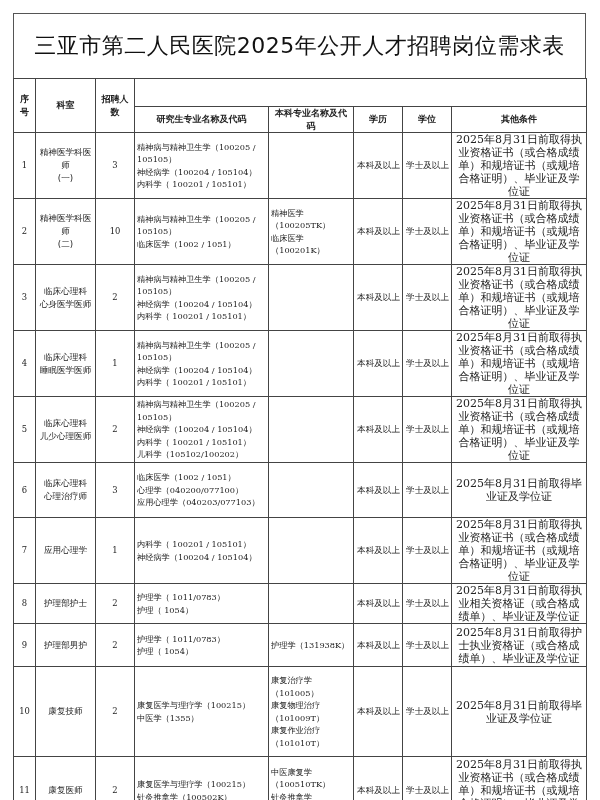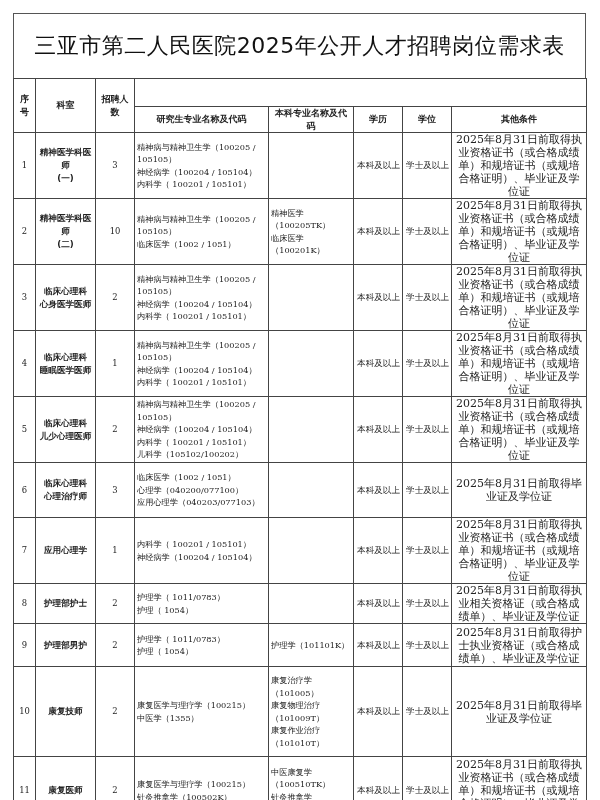--- a/index.html
+++ b/index.html
@@ -10,21 +10,21 @@
                  display: flex; align-items: center; justify-content: center; }
     .title { font-family: "DejaVu Sans", "Liberation Sans", sans-serif; font-weight: normal;
              font-size: 22px; letter-spacing: 0.5px; color: #111; }
     table { border-collapse: collapse; width: 573px; table-layout: fixed; }
     td, th { border: 1px solid #444; padding: 0 2px; font-size: 8.4px; line-height: 12.5px;
              vertical-align: middle; font-weight: normal; overflow: hidden; }
     th { font-family: "DejaVu Sans", "Liberation Sans", sans-serif; font-weight: bold;
          font-size: 9px; text-align: center; color: #222; }
     th.left { text-align: center; margin-top: 44px; }
     .c { text-align: center; }
-    .dept { font-family: "DejaVu Sans", "Liberation Sans", sans-serif; font-size: 8.6px; line-height: 13px; font-weight: bold; }
+    .dept { font-family: "DejaVu Sans", "Liberation Sans", sans-serif; font-size: 8.6px; line-height: 13px; }
     .grad, .ug { text-align: left; font-size: 8.2px; line-height: 12.5px; margin-top: 32px; }
     .edu { font-family: "DejaVu Sans", "Liberation Sans", sans-serif; text-align: right; font-size: 8.6px; white-space: nowrap; }
     .other { font-size: 11px; line-height: 13px; text-align: center; }
     .line { display: block; white-space: pre-wrap; }
     .total-label { font-family: "DejaVu Sans", "Liberation Sans", sans-serif; font-weight: bold; font-size: 9.5px; text-align: center; }
   </style>
 </head>
 <body>
 
 <div class="sheet">
@@ -205,21 +205,21 @@
     <td class="c">9</td>
     <td class="c dept">
             <span class="line">护理部男护</span>
           </td>
     <td class="c">2</td>
     <td class="grad">
             <span class="line">护理学（ 1011/0783）</span>
             <span class="line">护理（ 1054）</span>
           </td>
     <td class="ug">
-            <span class="line">护理学（101101K）</span>
+            <span class="line">护理学（131938K）</span>
           </td>
     <td class="edu">本科及以上</td>
     <td class="edu">学士及以上</td>
     <td class="other">2025年8月31日前取得护士执业资格证（或合格成绩单）、毕业证及学位证</td>
   </tr>
         <tr style="height: 90px;">
     <td class="c">10</td>
     <td class="c dept">
             <span class="line">康复技师</span>
           </td>

